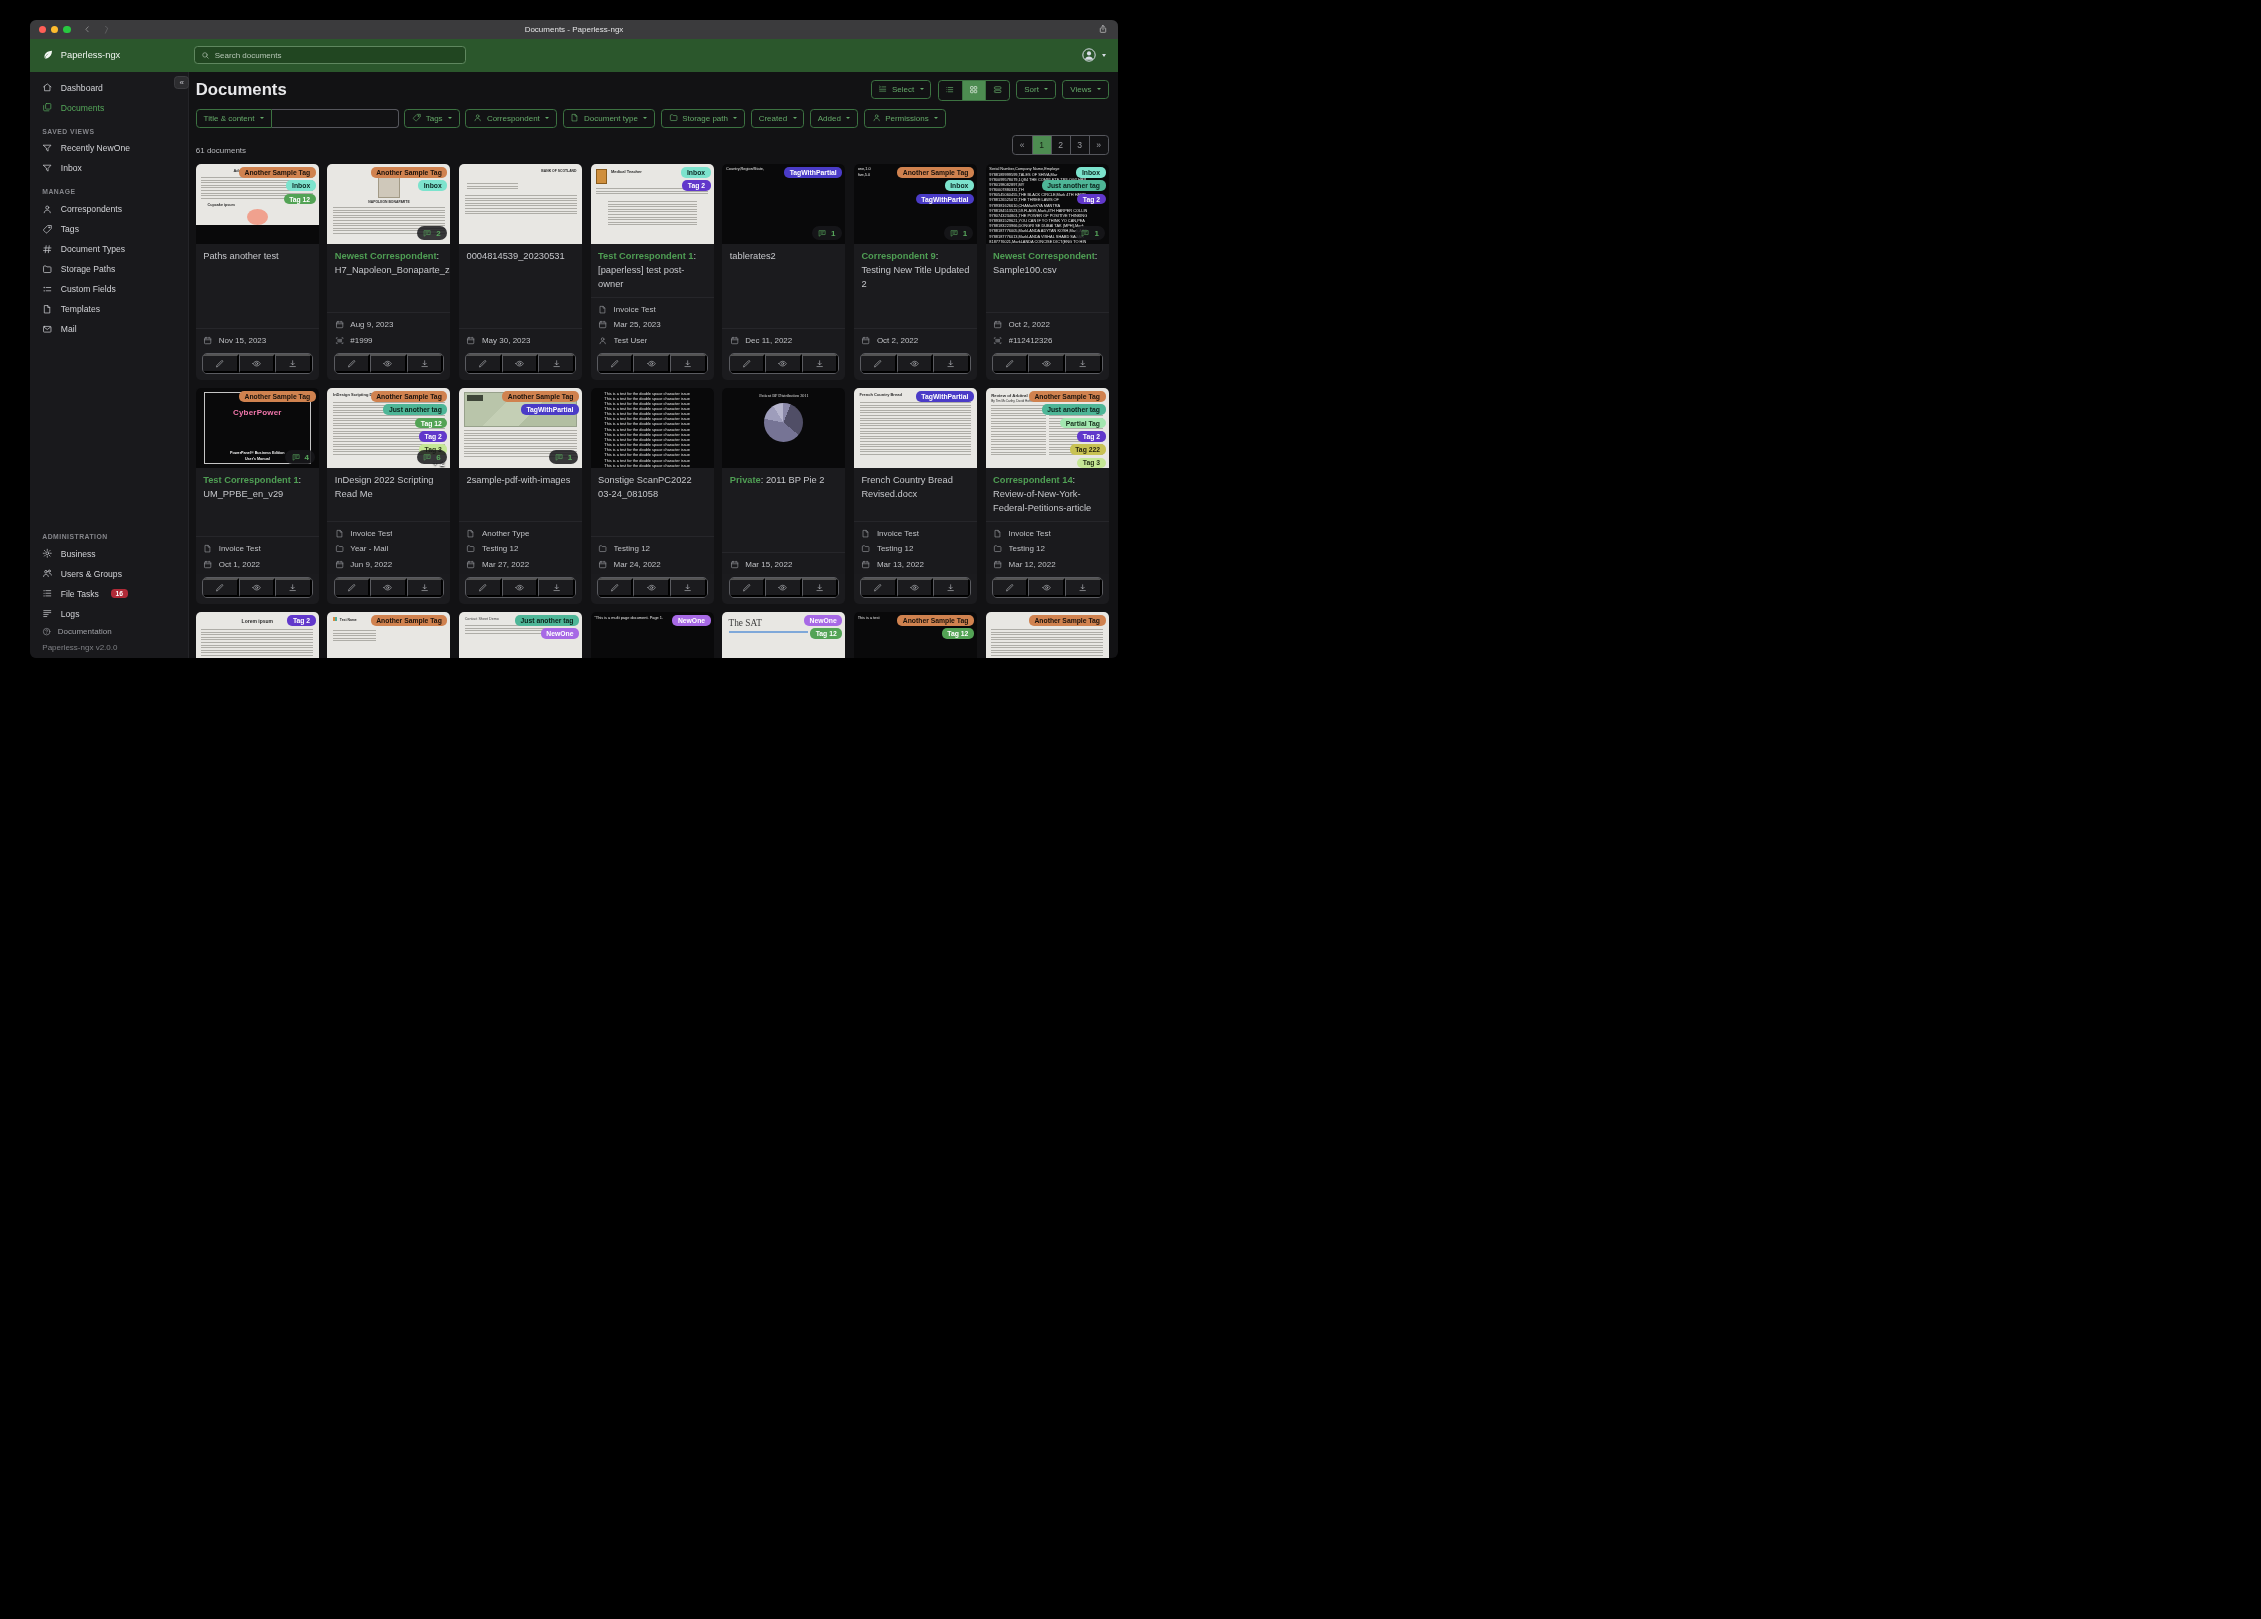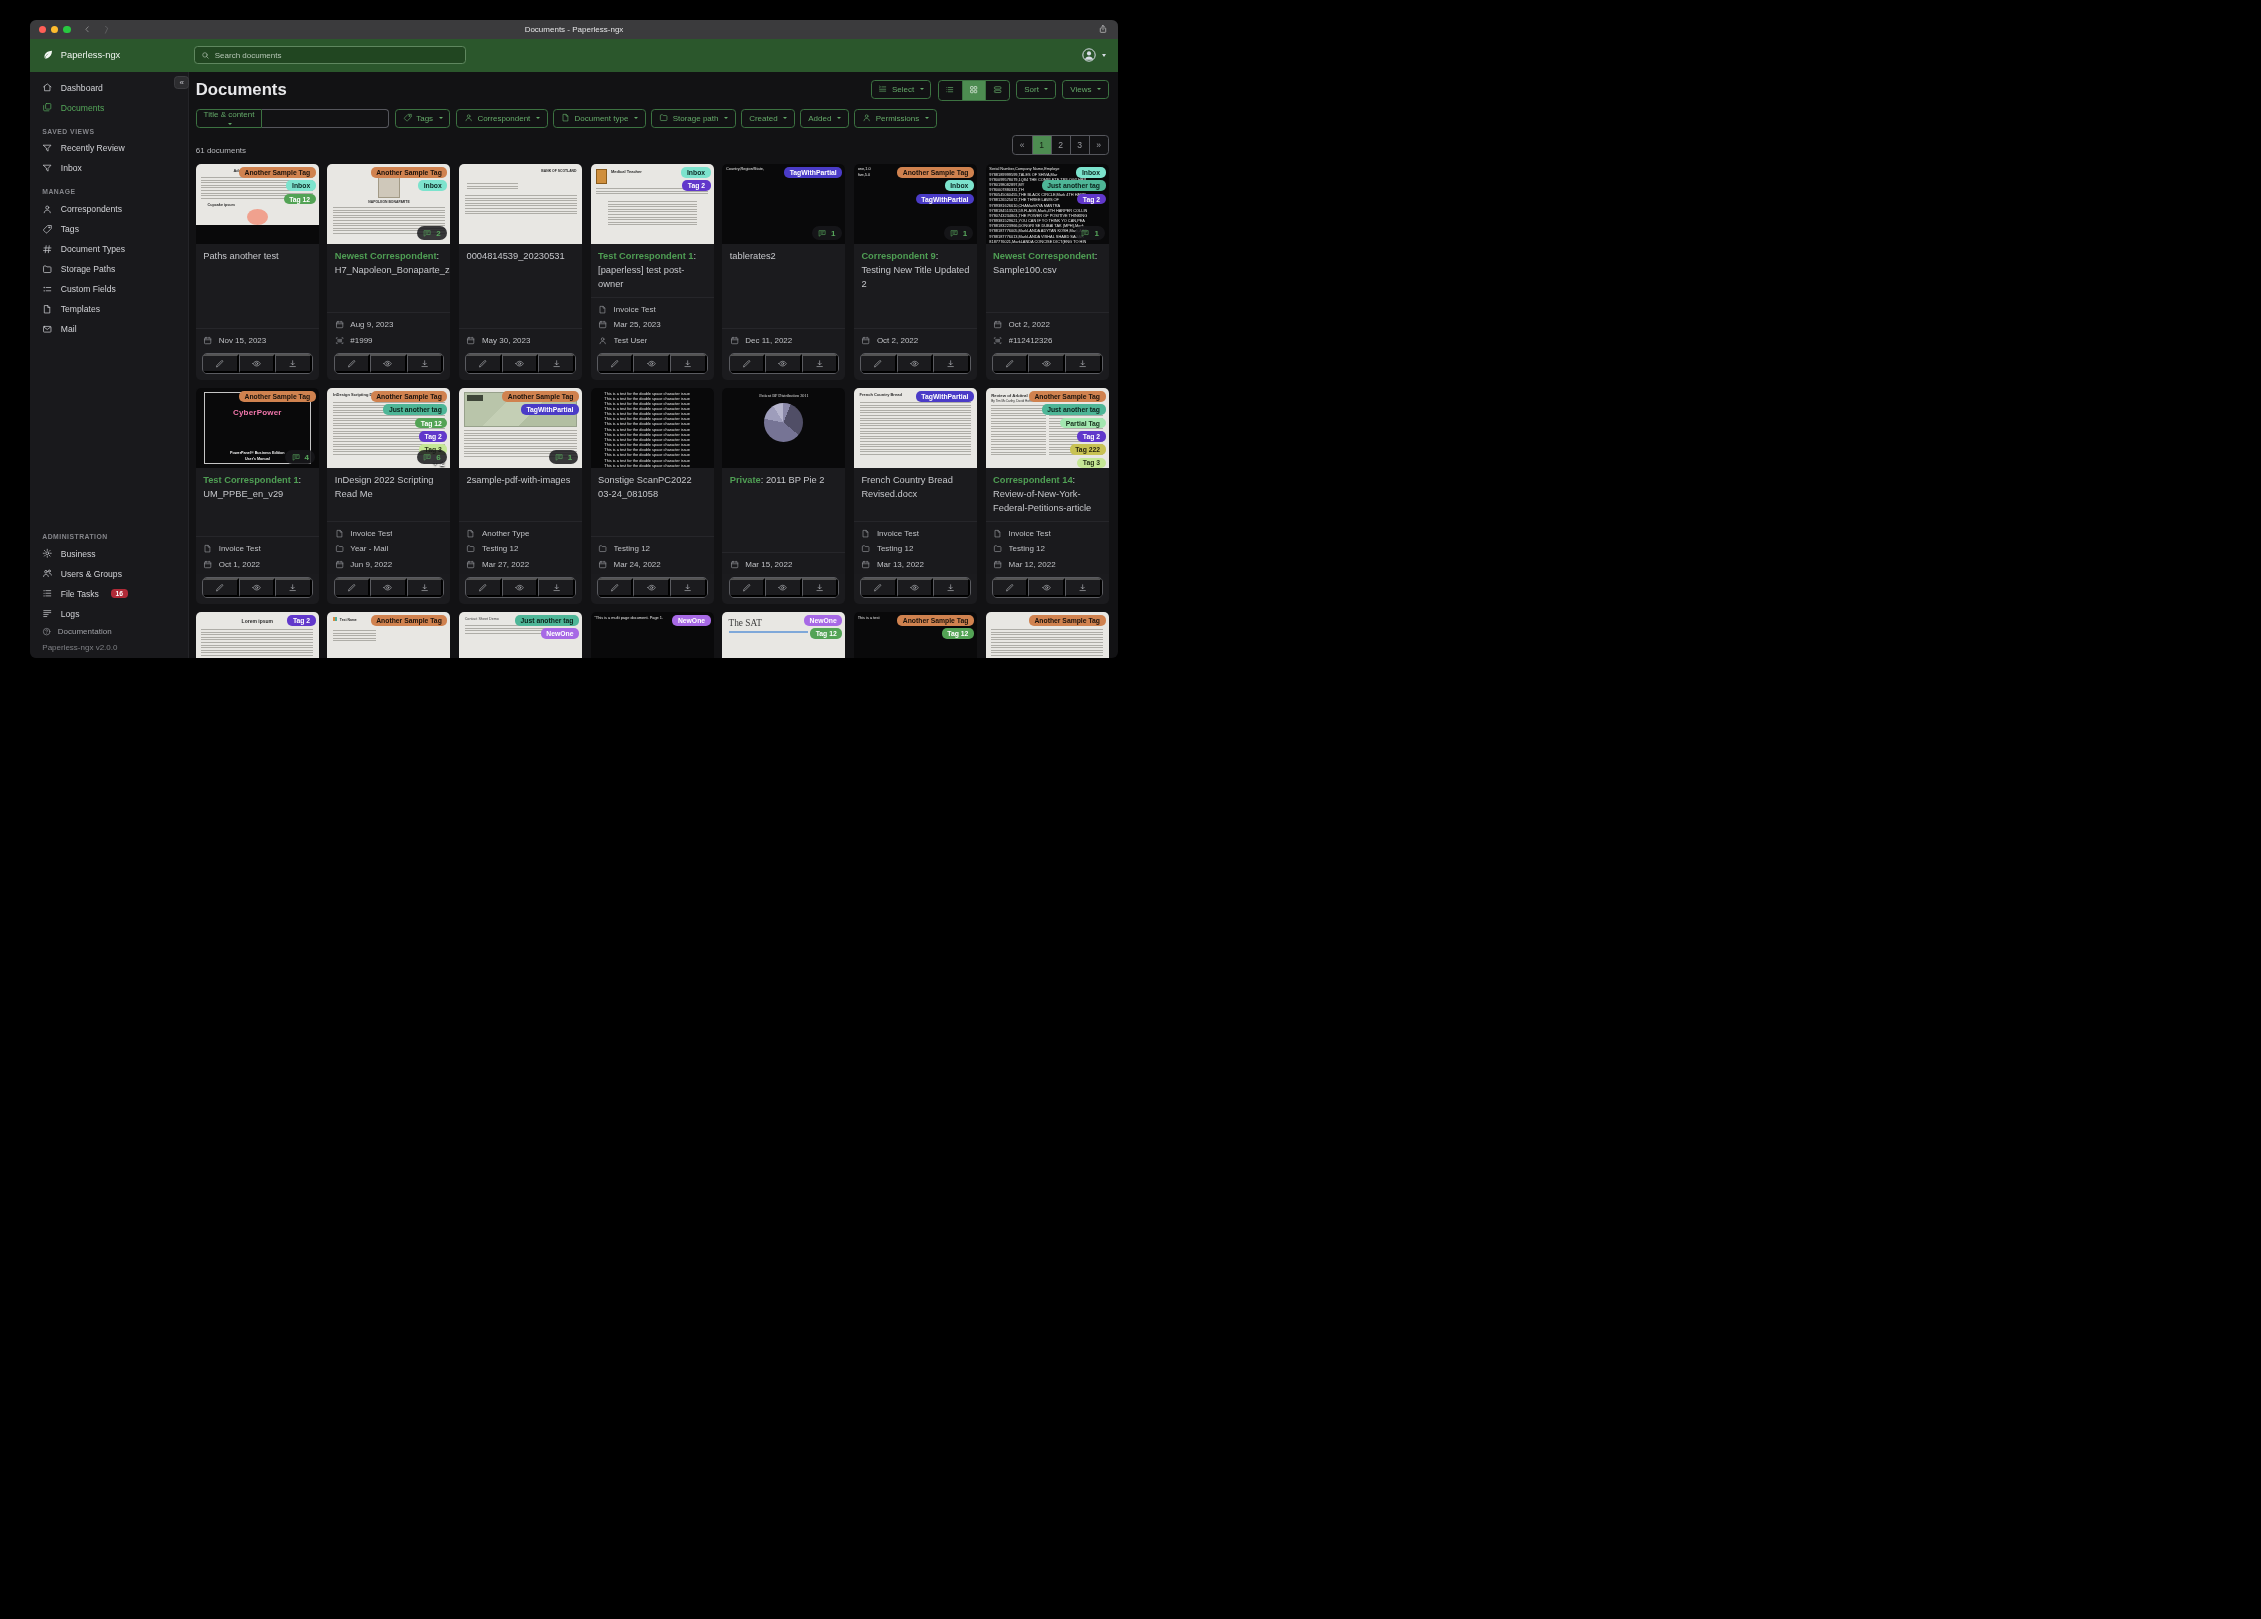--- a/index.html
+++ b/index.html
@@ -59,21 +59,21 @@
          cursor:pointer; font-family:inherit; white-space:nowrap; }
   .btn .ic { width:9.3px; height:9.3px; }
   .btn .caret { border-top-width:2.5px; border-left-width:2.2px; border-right-width:2.2px; margin-left:1.2px; }
   .btn-group { display:inline-flex; border:0.6px solid #3c7241; border-radius:3.7px; overflow:hidden; }
   .btn-group .btn { border:none; border-radius:0; }
   .btn-group .btn + .btn { border-left:0.6px solid #3c7241; }
   .btn.active { background:#4d8c51; color:#eef4ee; }
   
   .filter-row { display:flex; gap:5.6px; margin-top:8px; align-items:center; flex:none; }
   .combo { display:flex; }
-  .combo .btn { border-radius:3.7px 0 0 3.7px;flex-direction:column; }
+  .combo .btn { border-radius:3.7px 0 0 3.7px; }
   .combo input { width:127px; background:transparent; border:0.6px solid #55565c; border-left:none;
                  border-radius:0 3.7px 3.7px 0; color:#dcdce0; padding:0 6.2px; font-size:8px; outline:none; font-family:inherit; }
   
   .status-row { display:flex; align-items:flex-end; margin-top:7.4px; flex:none; }
   .count { color:#b6b7bb; font-size:8px; }
   .pager { margin-left:auto; display:flex; border:0.6px solid #55565c; border-radius:3.7px; overflow:hidden; }
   .page-btn { min-width:19px; height:18.5px; display:flex; align-items:center; justify-content:center;
               color:#9a9ba0; font-size:8.6px; border-left:0.6px solid #55565c; cursor:pointer; }
   .page-btn:first-child { border-left:none; }
   .page-btn.active { background:#4d8c51; color:#132012; }
@@ -214,21 +214,21 @@
           </span>
           <span>Documents</span>
         </div>
         <div class="side-heading">SAVED VIEWS</div>
         <div class="side-item">
           <span class="ic">
             <svg viewBox="0 0 24 24" fill="none" stroke="currentColor" stroke-width="1.7" stroke-linecap="round" stroke-linejoin="round">
               <path d="M3.5 5h17l-6.6 7.4v6.2l-3.8-2.9v-3.3z"></path>
             </svg>
           </span>
-          <span>Recently Review</span>
+          <span>Recently NewOne</span>
         </div>
         <div class="side-item">
           <span class="ic">
             <svg viewBox="0 0 24 24" fill="none" stroke="currentColor" stroke-width="1.7" stroke-linecap="round" stroke-linejoin="round">
               <path d="M3.5 5h17l-6.6 7.4v6.2l-3.8-2.9v-3.3z"></path>
             </svg>
           </span>
           <span>Inbox</span>
         </div>
         <div class="side-heading">MANAGE</div>

